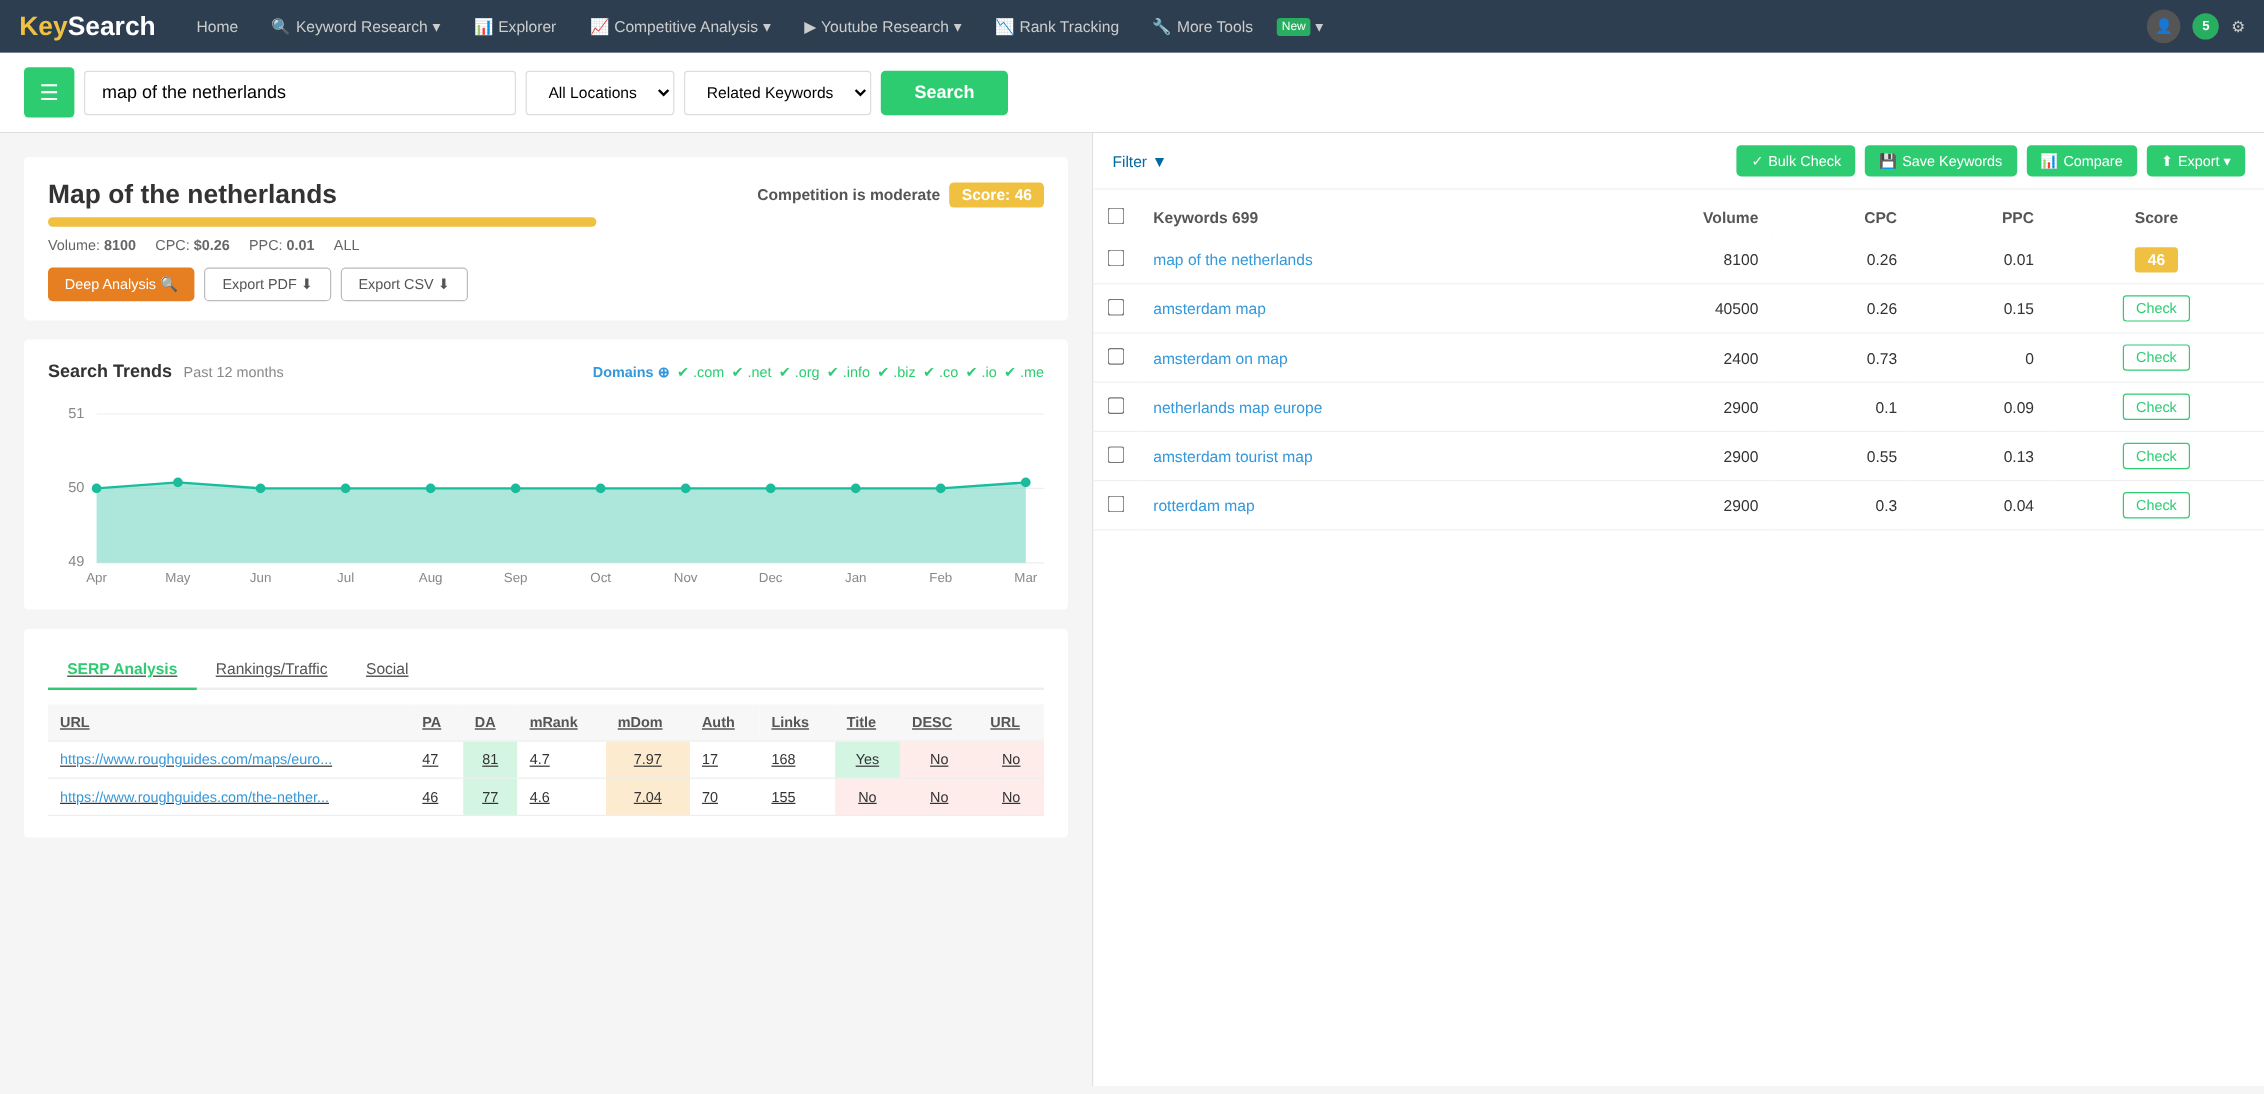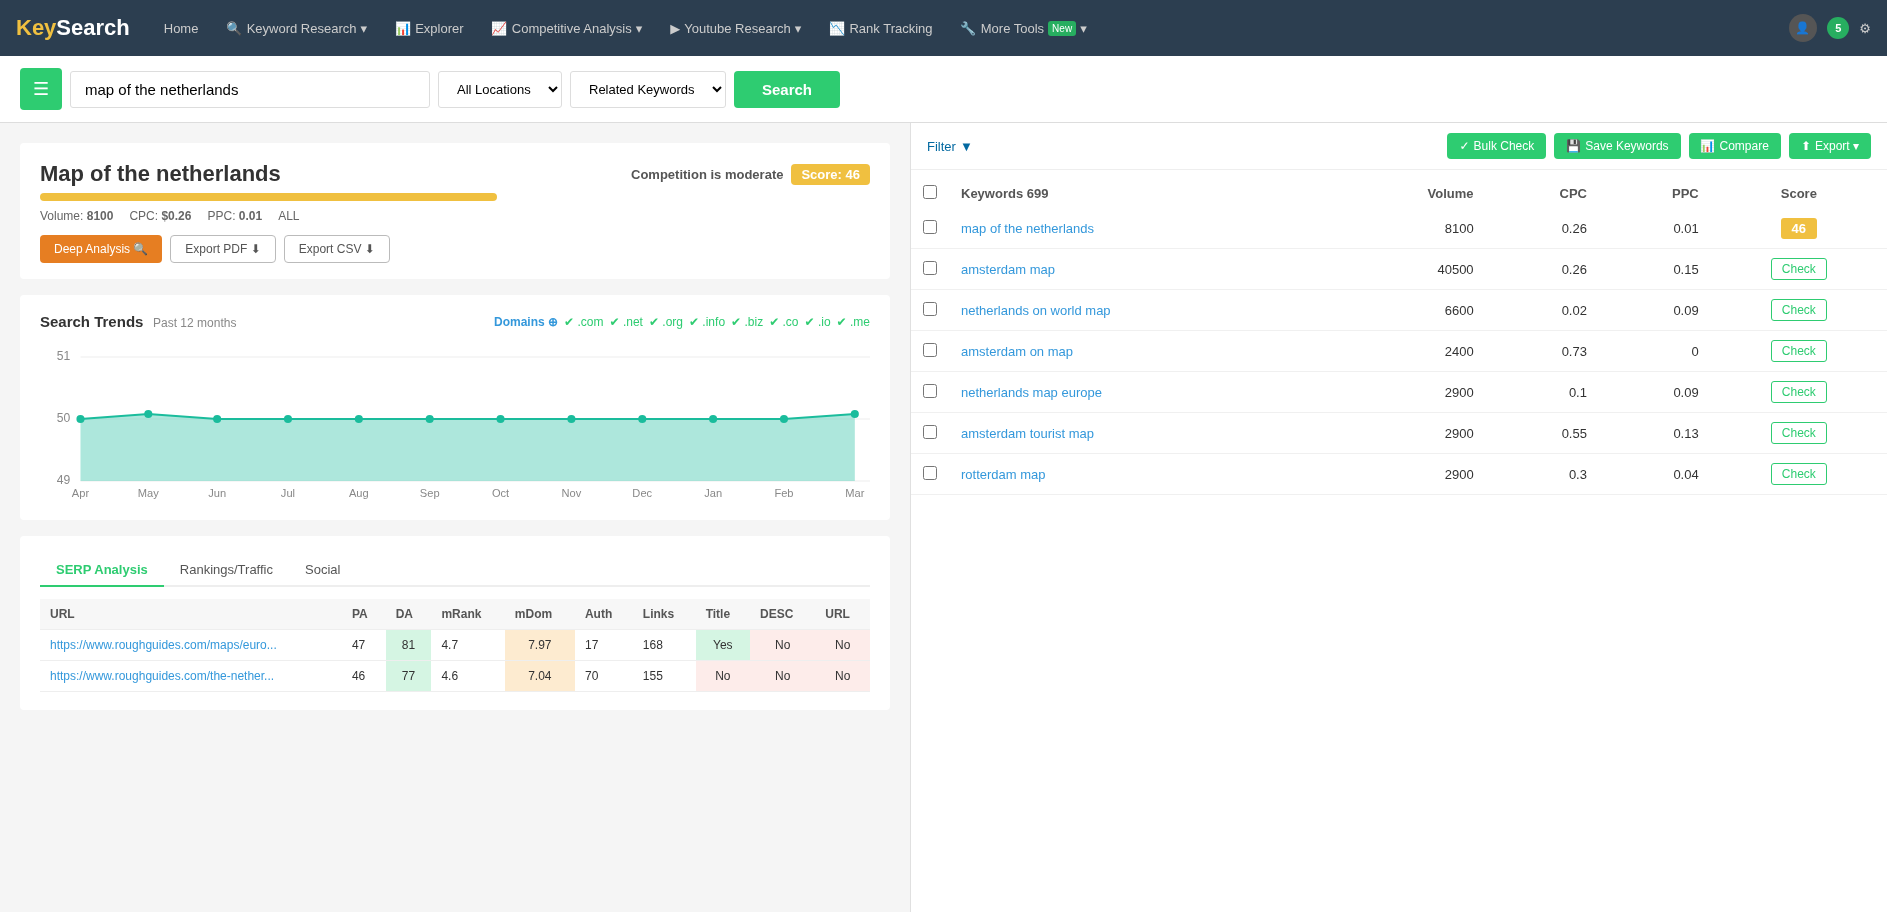--- a/index.html
+++ b/index.html
@@ -4,21 +4,21 @@
   <style>
     * { box-sizing: border-box; margin: 0; padding: 0; }
     body { font-family: Arial, sans-serif; font-size: 13px; background: #f5f5f5; color: #333; }
 
     
     .navbar {
       background: #2c3e50;
       display: flex;
       align-items: center;
       padding: 0 16px;
-      height: 56px;
+      height: 44px;
       gap: 8px;
     }
     .navbar-logo {
       font-size: 22px;
       font-weight: bold;
       color: #fff;
       margin-right: 16px;
     }
     .navbar-logo span { color: #f0c040; }
     .nav-link {
@@ -31,20 +31,21 @@
       display: flex;
       align-items: center;
       gap: 4px;
     }
     .nav-link .badge {
       background: #27ae60;
       color: #fff;
       font-size: 10px;
       padding: 2px 4px;
       border-radius: 3px;
+      margin-left: 16px;
     }
     .nav-right {
       margin-left: auto;
       display: flex;
       align-items: center;
       gap: 10px;
     }
     .nav-avatar {
       width: 28px; height: 28px;
       border-radius: 50%;
@@ -239,20 +240,21 @@
     .chart-svg {
       width: 100%;
       height: 100%;
     }
 
     
     .serp-section {
       background: #fff;
       border-radius: 4px;
       padding: 18px 20px;
+      text-decoration: underline;
     }
     .serp-tabs {
       display: flex;
       gap: 0;
       border-bottom: 2px solid #eee;
       margin-bottom: 12px;
     }
     .serp-tab {
       padding: 8px 16px;
       cursor: pointer;
@@ -620,28 +622,20 @@
           <tr>
     <td><input type="checkbox" class="cb" style=""></td>
     <td><a class="kw-link">amsterdam map</a></td>
     <td class="num-col">40500</td>
     <td class="num-col">0.26</td>
     <td class="num-col">0.15</td>
     <td style="text-align:center;"><button class="check-btn">Check</button></td>
   </tr>
           <tr>
     <td><input type="checkbox" class="cb" style=""></td>
-    <td><a class="kw-link">netherlands on world map</a></td>
-    <td class="num-col">6600</td>
-    <td class="num-col">0.02</td>
-    <td class="num-col">0.09</td>
-    <td style="text-align:center;"><button class="check-btn">Check</button></td>
-  </tr>
-          <tr>
-    <td><input type="checkbox" class="cb" style=""></td>
     <td><a class="kw-link">amsterdam on map</a></td>
     <td class="num-col">2400</td>
     <td class="num-col">0.73</td>
     <td class="num-col">0</td>
     <td style="text-align:center;"><button class="check-btn">Check</button></td>
   </tr>
           <tr>
     <td><input type="checkbox" class="cb" style=""></td>
     <td><a class="kw-link">netherlands map europe</a></td>
     <td class="num-col">2900</td>

